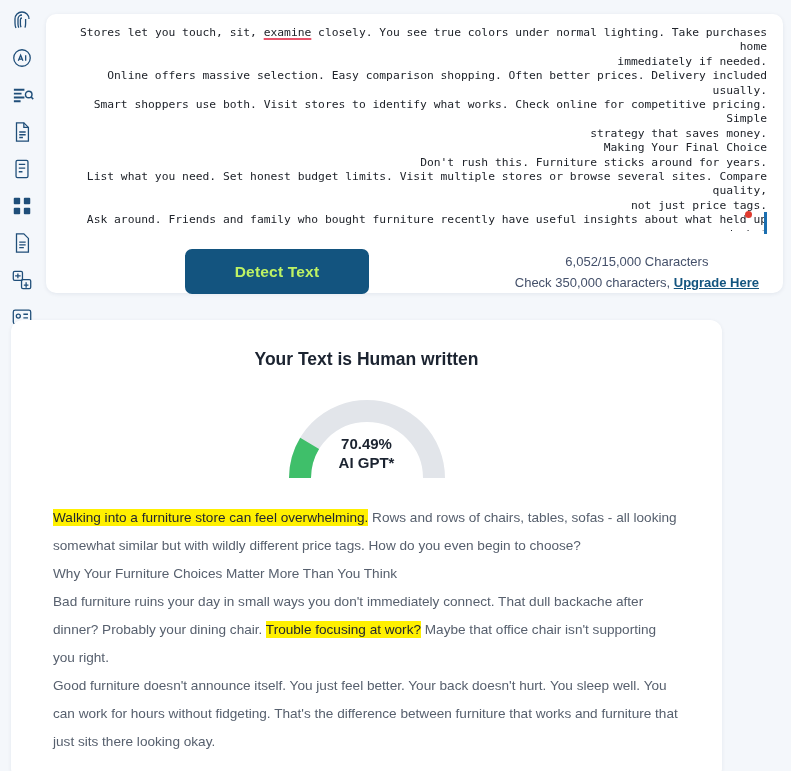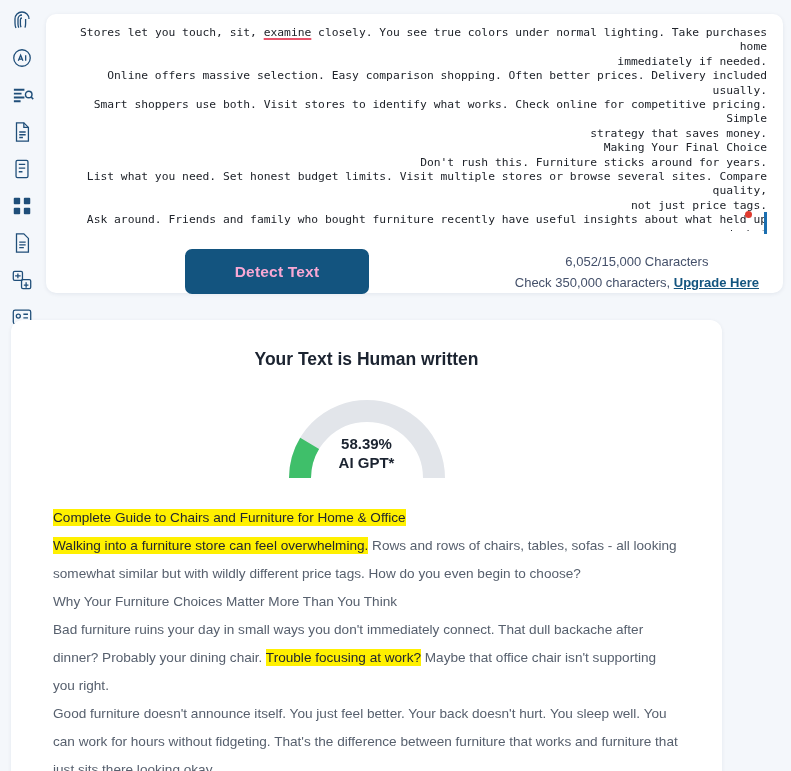--- a/index.html
+++ b/index.html
@@ -88,21 +88,21 @@
     width: 7px; height: 7px;
     border-radius: 50%;
     background: #e03b2f;
   }
 
   .detect-btn {
     position: absolute;
     left: 139px; top: 235px;
     width: 184px; height: 45px;
     background: #13547f;
-    color: #f9a8d4;
+    color: #bef264;
     border: none;
     border-radius: 7px;
     font-size: 15.5px;
     font-weight: bold;
     font-family: "Liberation Sans", sans-serif;
     cursor: pointer;
     letter-spacing: .2px;
   }
   .upload-btn {
     position: absolute;
@@ -284,27 +284,26 @@
 
   <div class="result-card">
     <h2 class="result-title">Your Text is Human written</h2>
 
     <div class="gauge-wrap">
       <svg width="170" height="90" viewBox="0 0 170 90">
         <path id="gauge-track-path" d="M18 86 A 67 67 0 0 1 152 86" fill="none" stroke="#e2e5ea" stroke-width="22" stroke-linecap="butt"></path>
         <path id="gauge-value-path" d="M18 86 A 67 67 0 0 1 152 86" fill="none" stroke="#3fbf6a" stroke-width="22" stroke-linecap="butt" stroke-dasharray="36.35617492675781 210.516357421875"></path>
       </svg>
       <div class="gauge-label">
-        <div>58.39%</div>
+        <div>70.49%</div>
         <div>AI GPT*</div>
       </div>
     </div>
 
     <div class="body-text" id="analyzed-text">
-        <div class="line"><span class="hl">Complete Guide to Chairs and Furniture for Home &amp; Office</span></div>
         <div class="line"><span class="hl">Walking into a furniture store can feel overwhelming.</span><span> Rows and rows of chairs, tables, sofas - all looking somewhat similar but with wildly different price tags. How do you even begin to choose?</span></div>
         <div class="line"><span>Why Your Furniture Choices Matter More Than You Think</span></div>
         <div class="line"><span>Bad furniture ruins your day in small ways you don't immediately connect. That dull backache after dinner? Probably your dining chair. </span><span class="hl">Trouble focusing at work?</span><span> Maybe that office chair isn't supporting you right.</span></div>
         <div class="line"><span>Good furniture doesn't announce itself. You just feel better. Your back doesn't hurt. You sleep well. You can work for hours without fidgeting. That's the difference between furniture that works and furniture that just sits there looking okay.</span></div>
       </div>
   </div>
 
 </div>
 
 </body></html>

